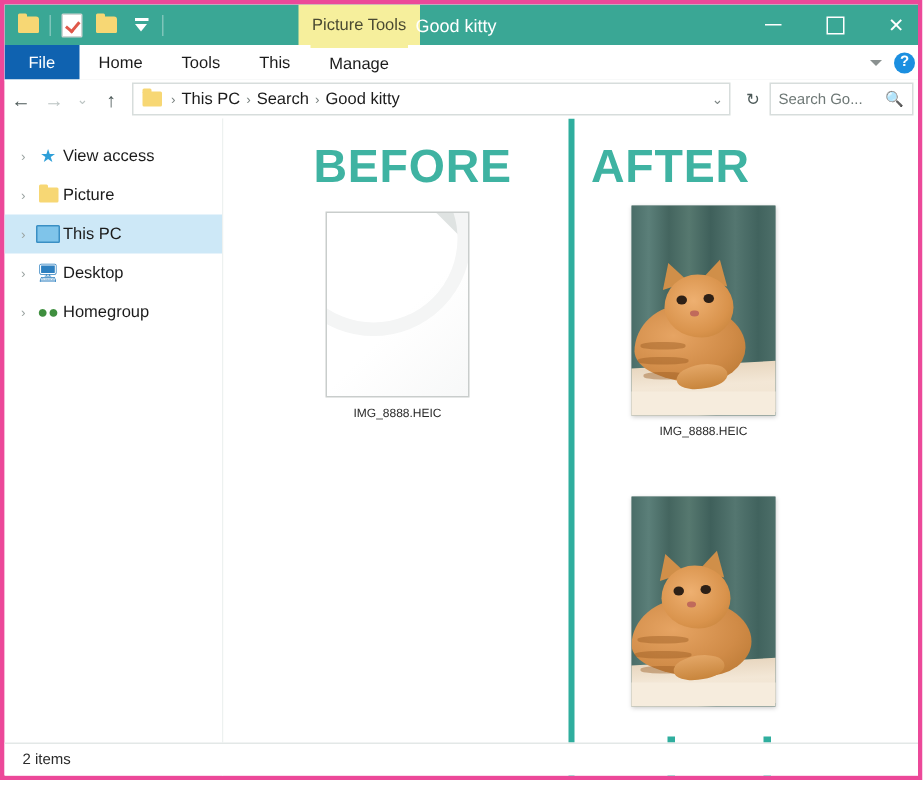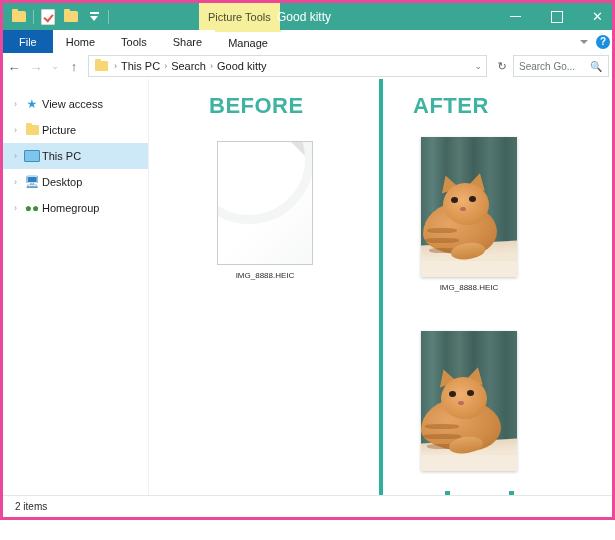--- a/index.html
+++ b/index.html
@@ -170,25 +170,25 @@
   .ic-home { color: #3f8f3f; font-size: 12px; }
 
   .content {
     flex: 1; position: relative; background: #ffffff; overflow: hidden;
   }
   .divider {
     position: absolute; left: 230px; top: 0; width: 4px; height: 442px;
     background: #2fae9e;
   }
   .col-head {
-    position: absolute; font-size: 22px; font-weight: bold;
+    position: absolute; font-size: 31px; font-weight: bold;
     color: #3fb3a2; letter-spacing: 0.5px;
   }
   .head-before { left: 60px; top: 14px; }
-  .head-after { left: 264px; top: 14px; }
+  .head-after { left: 245px; top: 14px; }
 
   .tile { position: absolute; width: 124px; text-align: center; }
   .tile-label {
     margin-top: 6px; font-size: 8px; color: #2b2b2b; white-space: nowrap;
   }
 
   
   .blank-doc {
     width: 96px; height: 124px; margin: 0 auto;
     background: linear-gradient(135deg,#ffffff 0%,#ffffff 55%,#f7f8f8 100%);
@@ -326,21 +326,21 @@
           <span class="mx"></span>
         </div>
       <div class="wbtn">✕</div>
     </div>
   </div>
 
   <div class="ribbon">
     <div class="tab tab-file">File</div>
     <div class="tab">Home</div>
     <div class="tab">Tools</div>
-    <div class="tab">Share</div>
+    <div class="tab">This</div>
     <div class="tab tab-manage">Manage</div>
     <div class="ribbon-right">
       <span class="chev-dn"></span>
       <span class="help-ic">?</span>
     </div>
   </div>
 
   <div class="addrbar">
     <div class="navbtn">←</div>
     <div class="navbtn dim">→</div>

